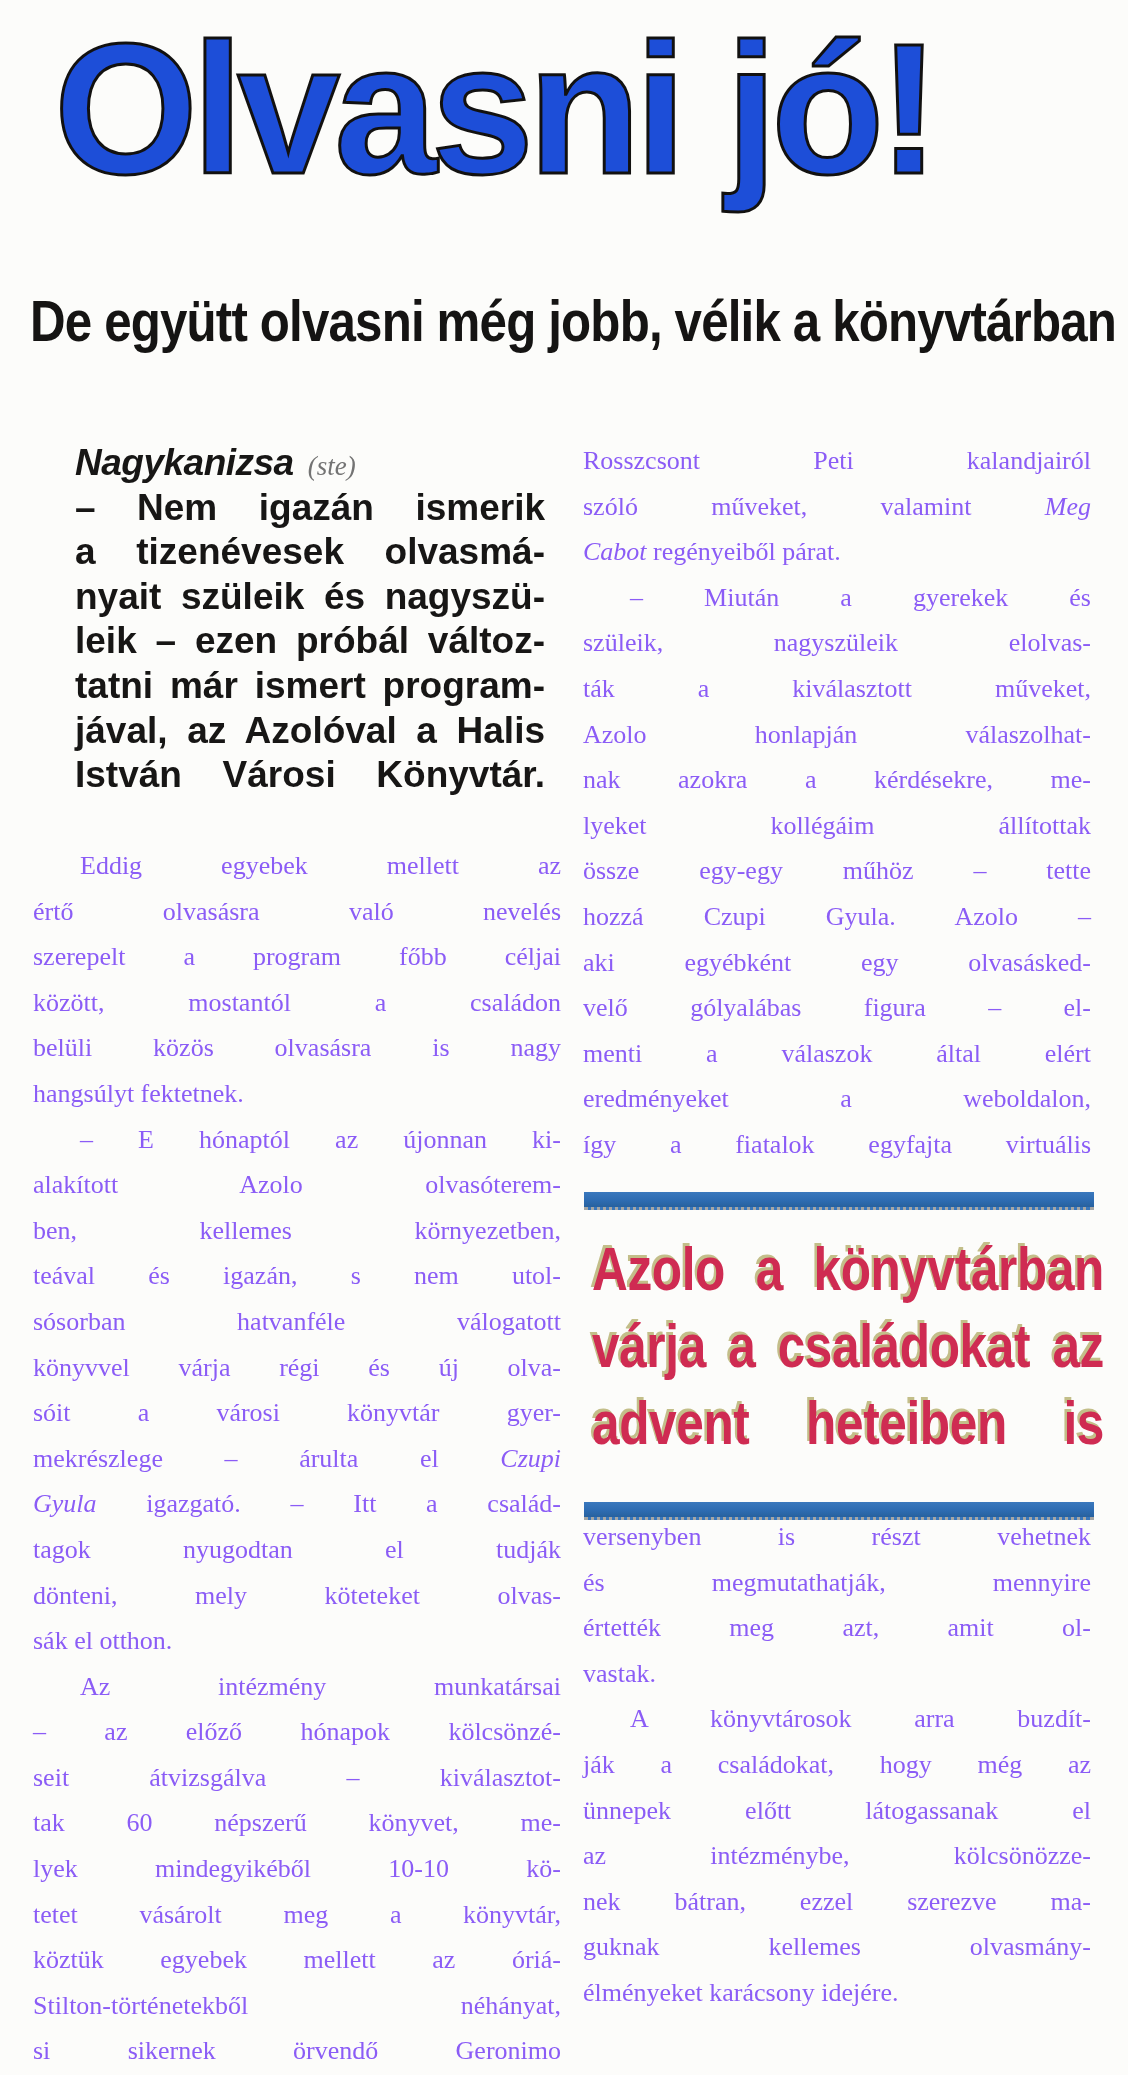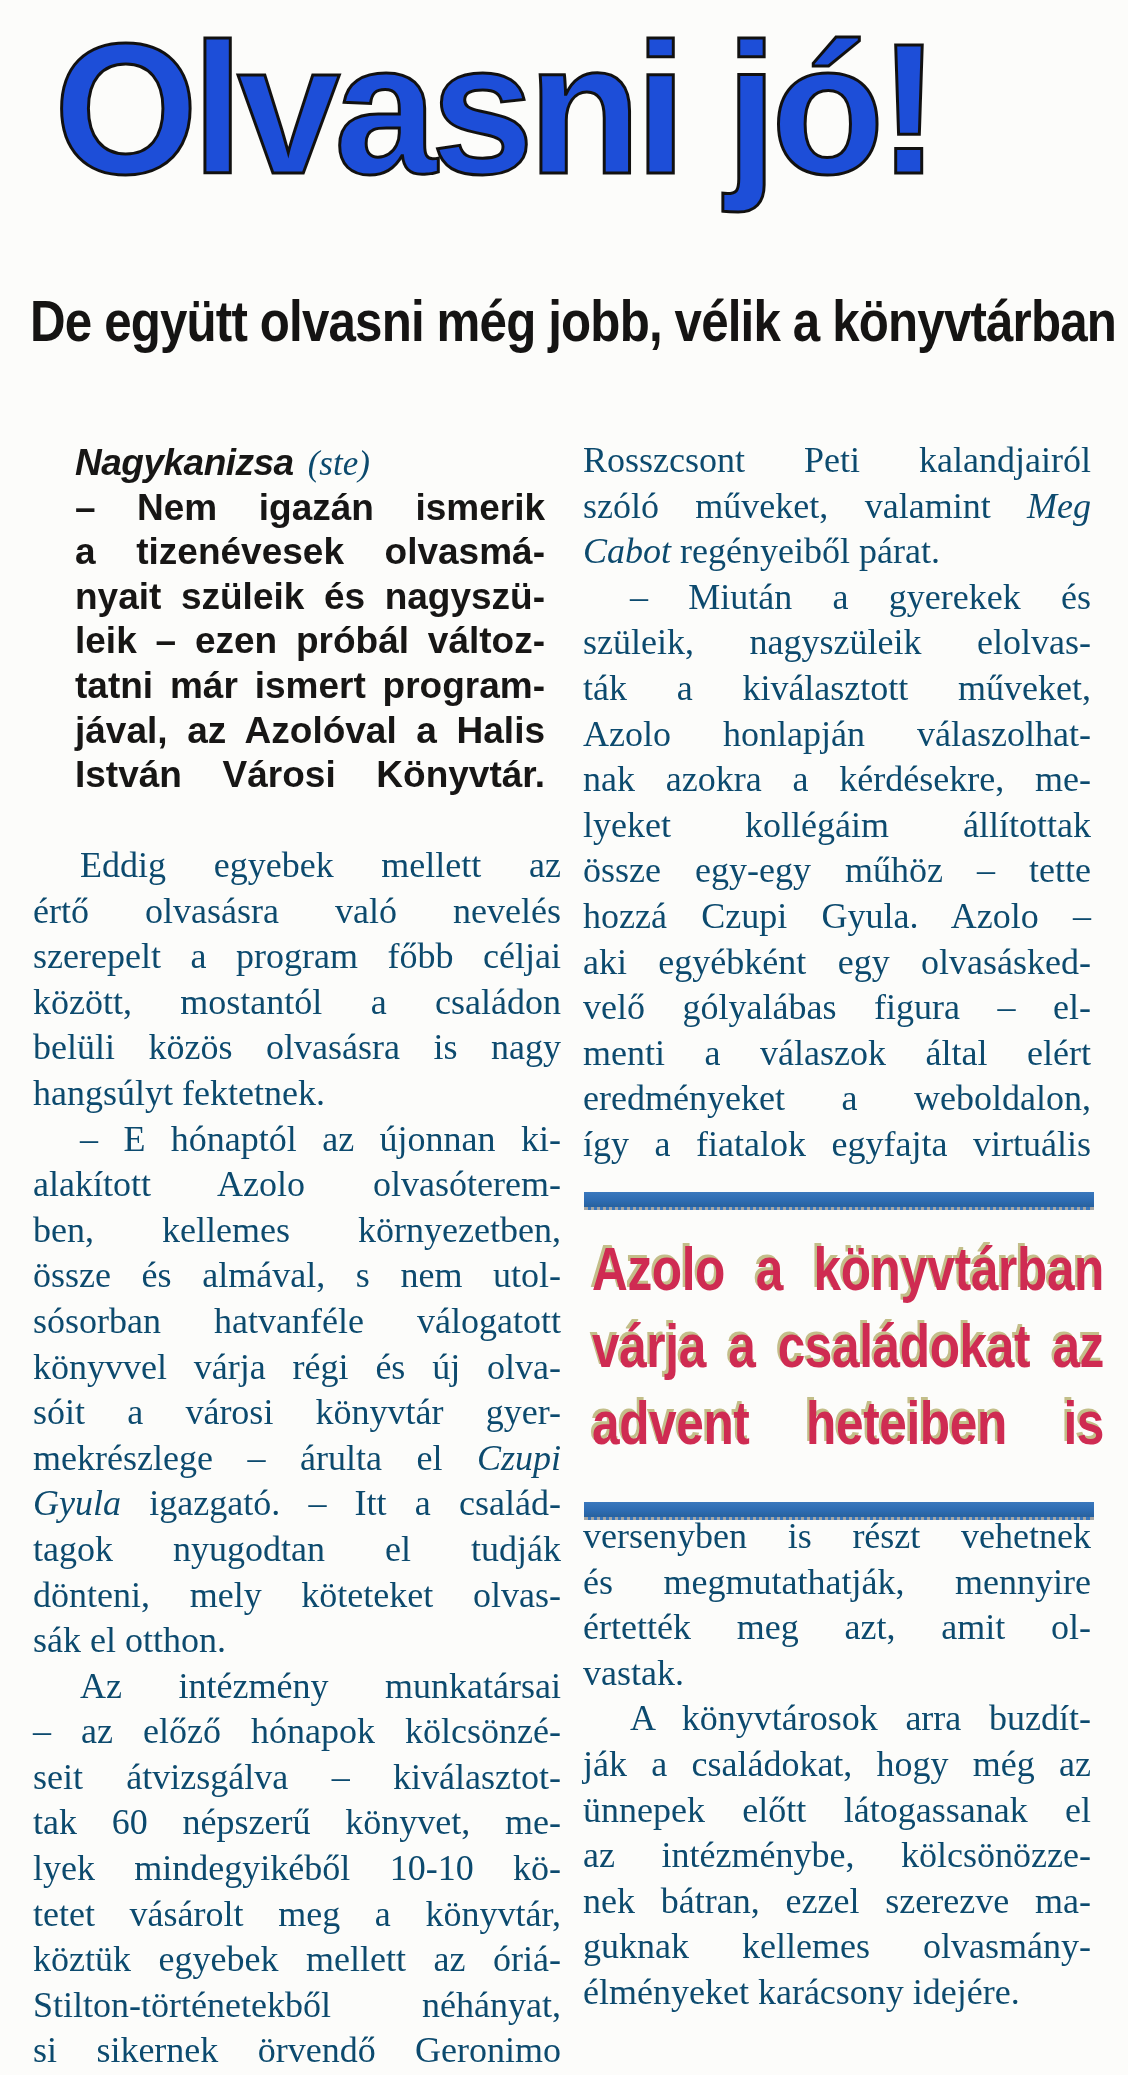--- a/index.html
+++ b/index.html
@@ -27,23 +27,23 @@
     position:absolute;left:75px;top:441px;width:470px;
     font-family:"Liberation Sans", sans-serif;
     font-weight:bold;font-size:37px;line-height:44.6px;
     color:#171615;
   }
   .lead .ln{text-align:center;}
   .dateline{height:44.6px;}
   .dateline .city{font-style:italic;letter-spacing:-0.5px;}
   .dateline .by{
     font-family:"Liberation Serif", serif;font-weight:normal;
-    font-style:italic;font-size:35px;margin-left:14px;color:#0c4a6e;margin-top:8px;
+    font-style:italic;font-size:27px;margin-left:14px;color:#737373;margin-top:8px;
   }
-  .bodycol{font-size:36px;line-height:45.6px;color:#0c4a6e;}
+  .bodycol{font-size:26px;line-height:45.6px;color:#8b5cf6;}
   .colL{position:absolute;left:33px;top:843px;width:528px;}
   .colRtop{position:absolute;left:583px;top:438px;width:508px;}
   .colRbot{position:absolute;left:583px;top:1514px;width:508px;}
   .para{margin:0;}
   .ln{text-align:justify;text-align-last:justify;}
   .ln.endln{text-align-last:left;}
   .ln.ind{text-indent:47px;}
   .rule{
     position:absolute;left:584px;width:510px;height:15px;
     background:linear-gradient(#3a78bd, var(--bar-color,#2e6cb2) 55%, #27619e);
@@ -90,21 +90,21 @@
       <div class="ln"><span>értő olvasásra való nevelés</span></div>
       <div class="ln"><span>szerepelt a program főbb céljai</span></div>
       <div class="ln"><span>között, mostantól a családon</span></div>
       <div class="ln"><span>belüli közös olvasásra is nagy</span></div>
       <div class="ln endln"><span>hangsúlyt fektetnek.</span></div>
     </div>
     <div class="para">
       <div class="ln ind"><span>– E hónaptól az újonnan ki-</span></div>
       <div class="ln"><span>alakított Azolo olvasóterem-</span></div>
       <div class="ln"><span>ben, kellemes környezetben,</span></div>
-      <div class="ln"><span>össze és almával, s nem utol-</span></div>
+      <div class="ln"><span>teával és igazán, s nem utol-</span></div>
       <div class="ln"><span>sósorban hatvanféle válogatott</span></div>
       <div class="ln"><span>könyvvel várja régi és új olva-</span></div>
       <div class="ln"><span>sóit a városi könyvtár gyer-</span></div>
       <div class="ln"><span>mekrészlege – árulta el </span><i>Czupi</i></div>
       <div class="ln"><i>Gyula</i><span> igazgató. – Itt a család-</span></div>
       <div class="ln"><span>tagok nyugodtan el tudják</span></div>
       <div class="ln"><span>dönteni, mely köteteket olvas-</span></div>
       <div class="ln endln"><span>sák el otthon.</span></div>
     </div>
     <div class="para">

